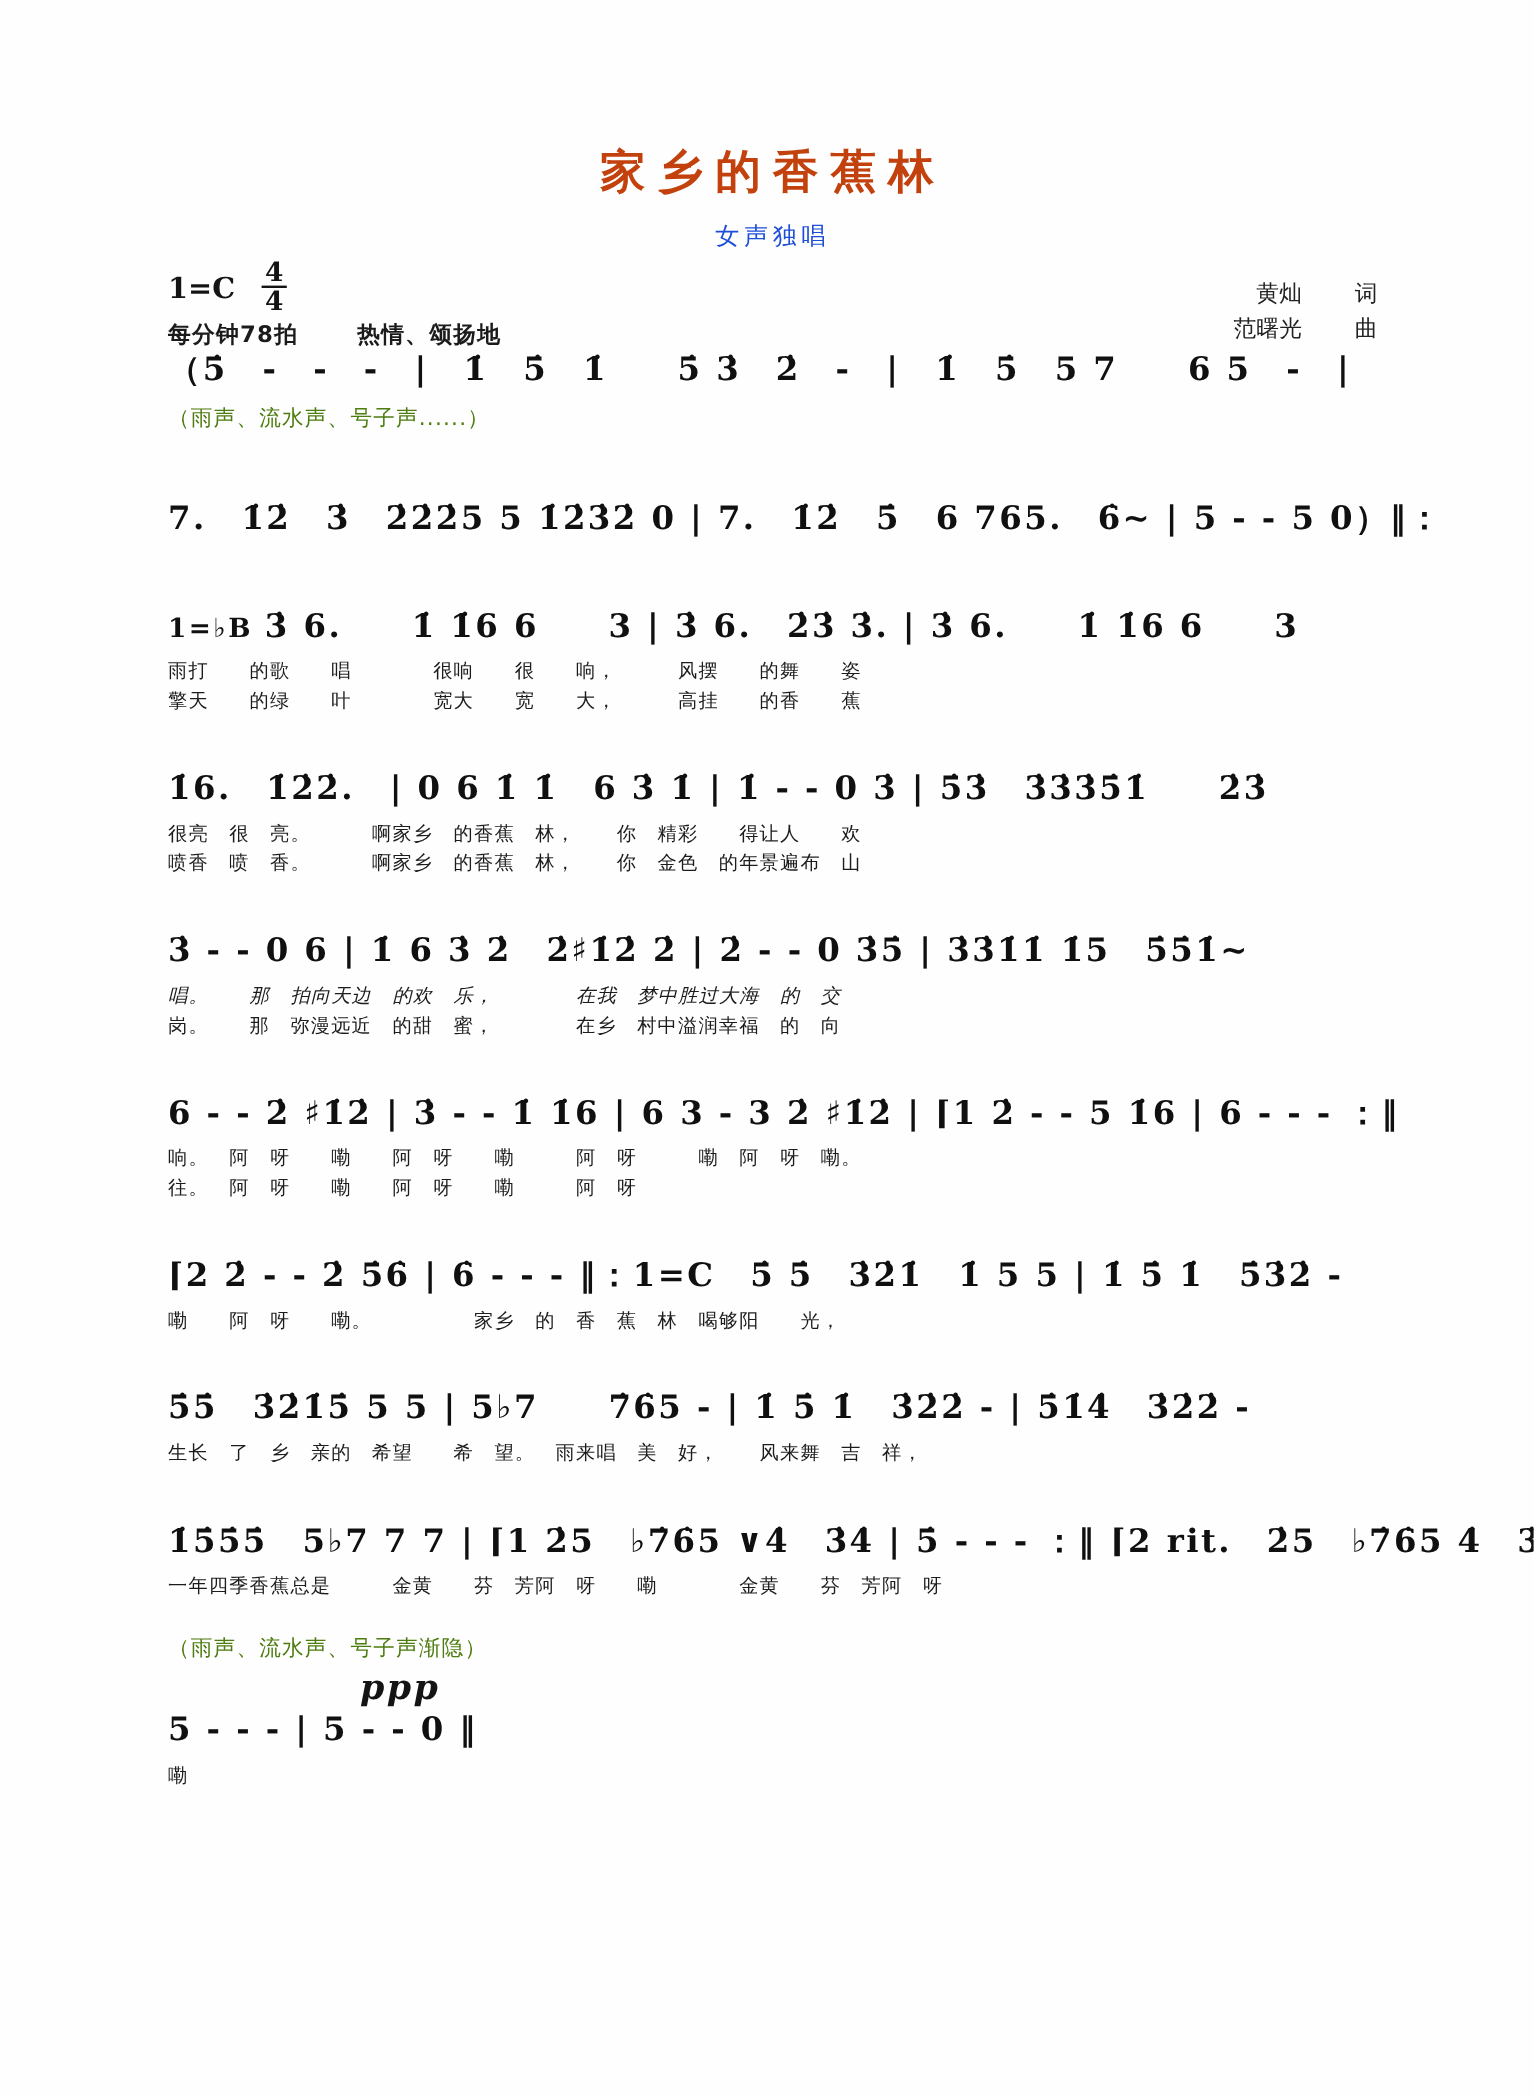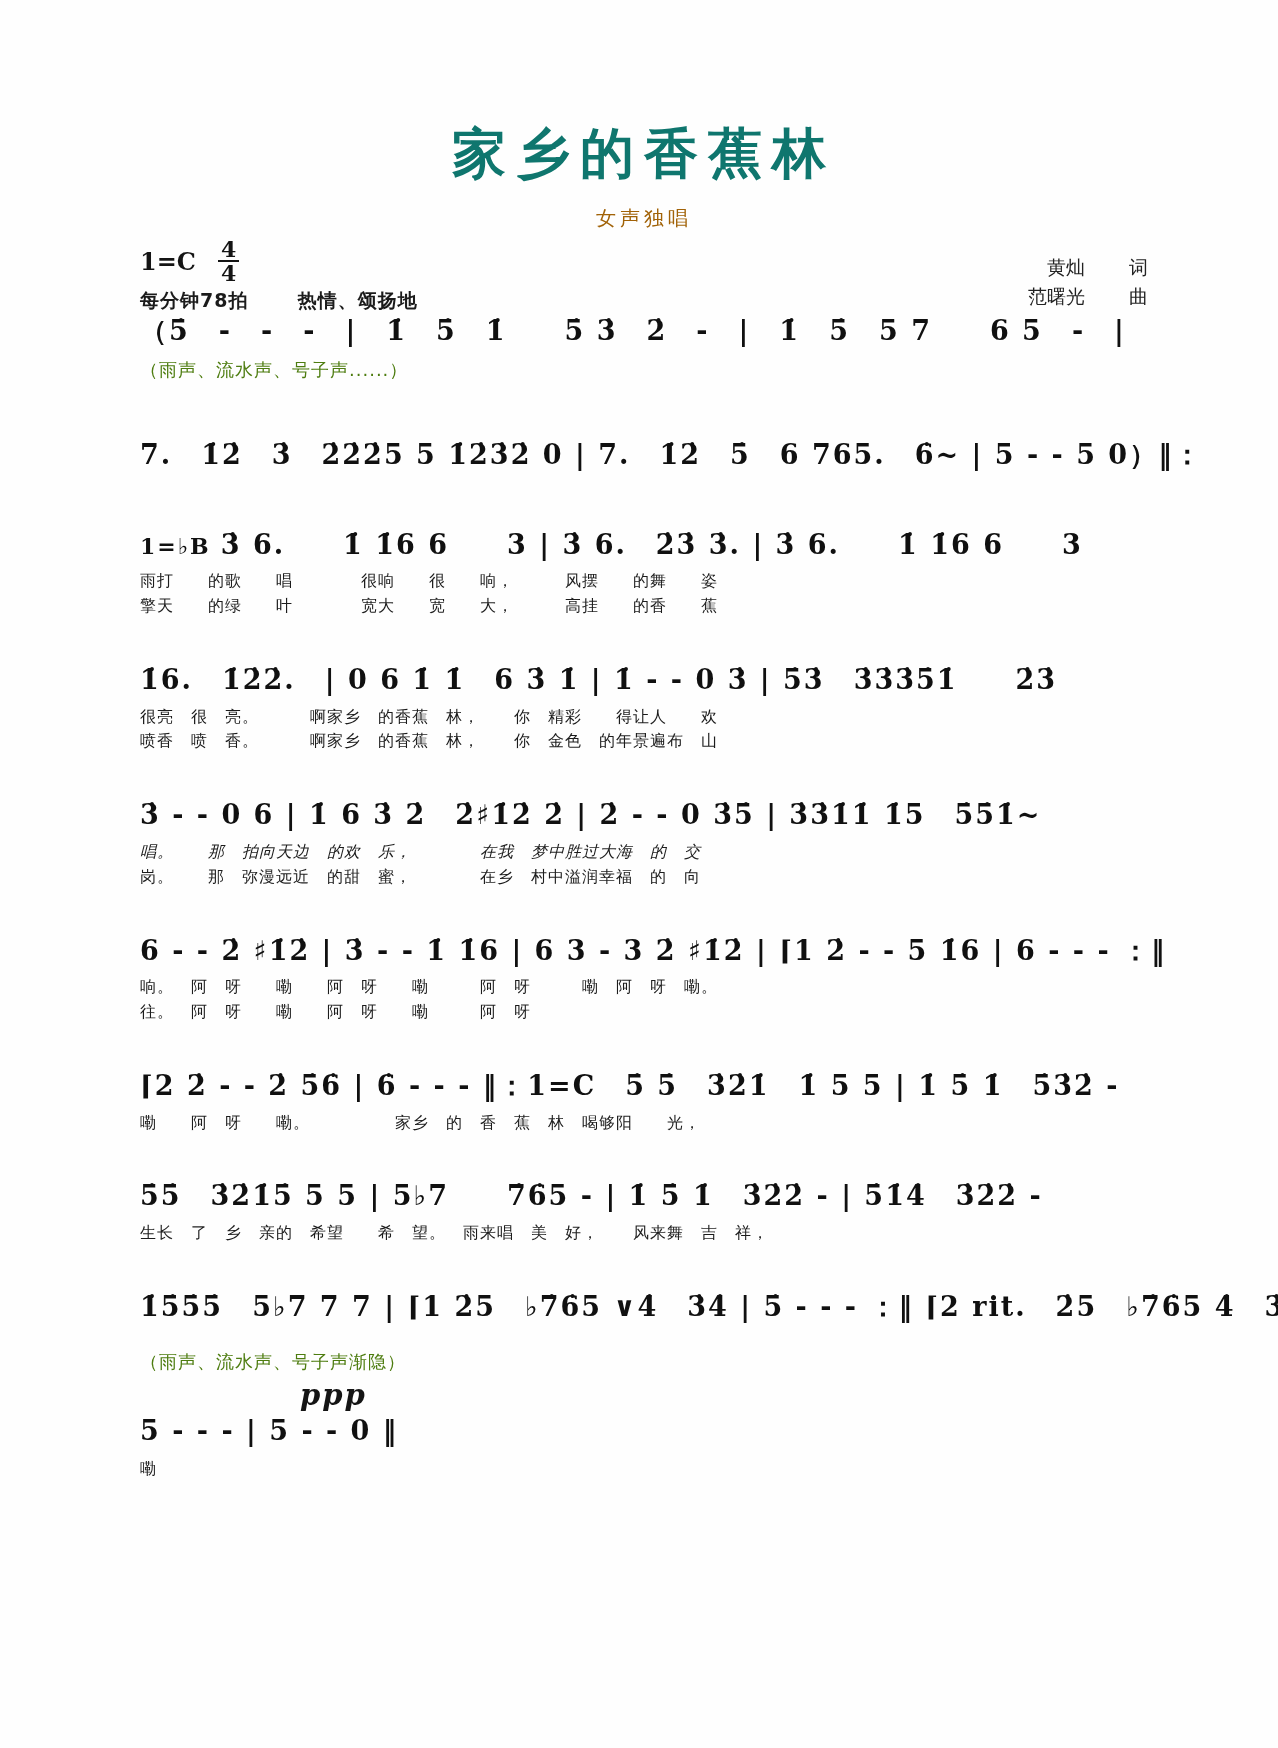--- a/index.html
+++ b/index.html
@@ -6,24 +6,24 @@
   body{
     width:1278px;height:1748px;
     background:#ffffff;color:#141414;
     font-family:"DejaVu Sans",sans-serif;
     overflow:hidden;
   }
   .sheet{position:relative;width:1278px;height:1748px;background:#fefefe;}
   .inner{padding:118px 130px 0 140px;}
 
   .title{
-    text-align:center;font-size:54px;font-weight:bold;letter-spacing:10px;
-    font-family:"DejaVu Serif",serif;color:#0f766e;
+    text-align:center;font-size:38px;font-weight:bold;letter-spacing:10px;
+    font-family:"DejaVu Serif",serif;color:#c2410c;
   }
-  .subtitle{text-align:center;font-size:20px;margin-top:14px;letter-spacing:4px;color:#a16207;}
+  .subtitle{text-align:center;font-size:20px;margin-top:14px;letter-spacing:4px;color:#1d4ed8;}
 
   .meta-row{display:flex;justify-content:space-between;align-items:flex-start;margin-top:6px;}
   .keyblock{font-size:24px;font-weight:bold;font-family:"DejaVu Serif",serif;display:flex;align-items:center;gap:22px;}
   .frac{display:inline-flex;flex-direction:column;align-items:center;line-height:1;font-size:22px;}
   .frac .num{padding:0 3px;}
   .frac .den{padding:0 3px;border-top:2px solid #141414;}
   .tempo-line{font-size:19px;font-weight:bold;margin-top:4px;letter-spacing:1px;color:#1b1b1b;}
   .credits{text-align:right;font-size:19px;line-height:1.55;color:#222;margin-top:15px;}
   .credits .role{display:inline-block;margin-left:38px;}
 
@@ -132,20 +132,21 @@
 
     <div class="system">
       <div class="notation">5̇5̇　3̇2̇1̇5̇ 5 5 | 5♭7　　7̇6̇5 - | 1̇ 5̇ 1̇　3̇2̇2̇ - | 5̇1̇4̇　3̇2̇2̇ -</div>
       <div class="lyric" style="margin-top:8px;">生长　了　乡　亲的　希望　　希　望。　雨来唱　美　好，　　风来舞　吉　祥，</div>
     </div>
 
     <div class="gap-md"></div>
 
     <div class="system">
       <div class="notation">1̇5̇5̇5̇　5♭7 7 7 | ⌈1 2̇5　♭7̇6̇5 ∨4̇　3̇4̇ | 5̇ - - - ：‖ ⌈2 rit.　2̇5　♭7̇6̇5 4̇　3̇4̇ |</div>
+      <div class="lyric" style="margin-top:8px;">一年四季香蕉总是　　　金黄　　芬　芳阿　呀　　嘞　　　　金黄　　芬　芳阿　呀</div>
     </div>
 
     <div class="gap-sm"></div>
 
     <div class="system">
       <div class="annotation">（雨声、流水声、号子声渐隐）</div>
       <div class="dynamic" style="margin:4px 0 2px 160px;">ppp</div>
       <div class="notation">5 - - - | 5 - - 0 ‖</div>
       <div class="lyric" style="margin-top:10px;">嘞</div>
     </div>

